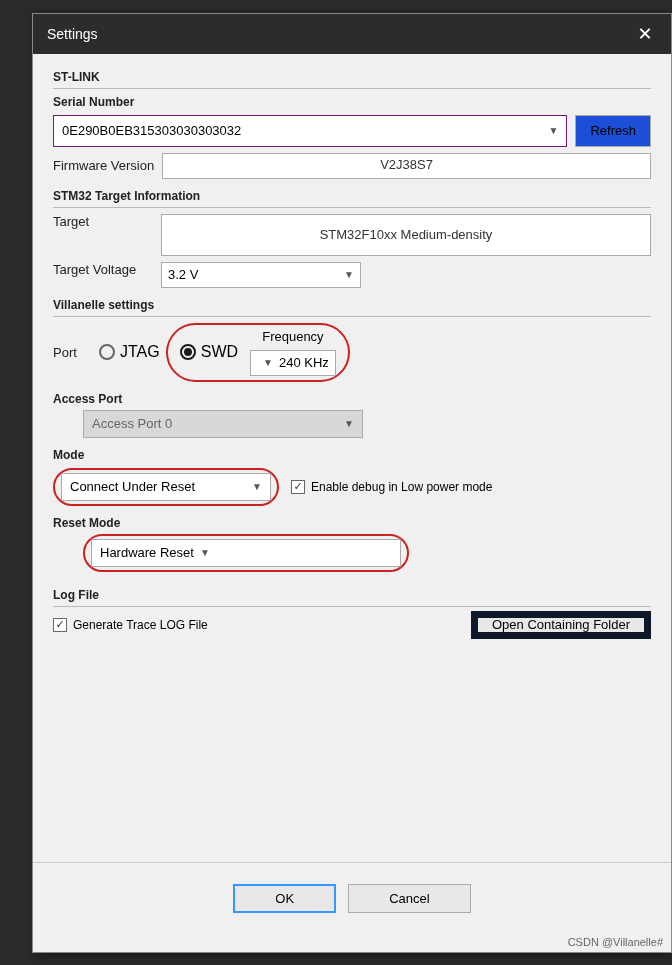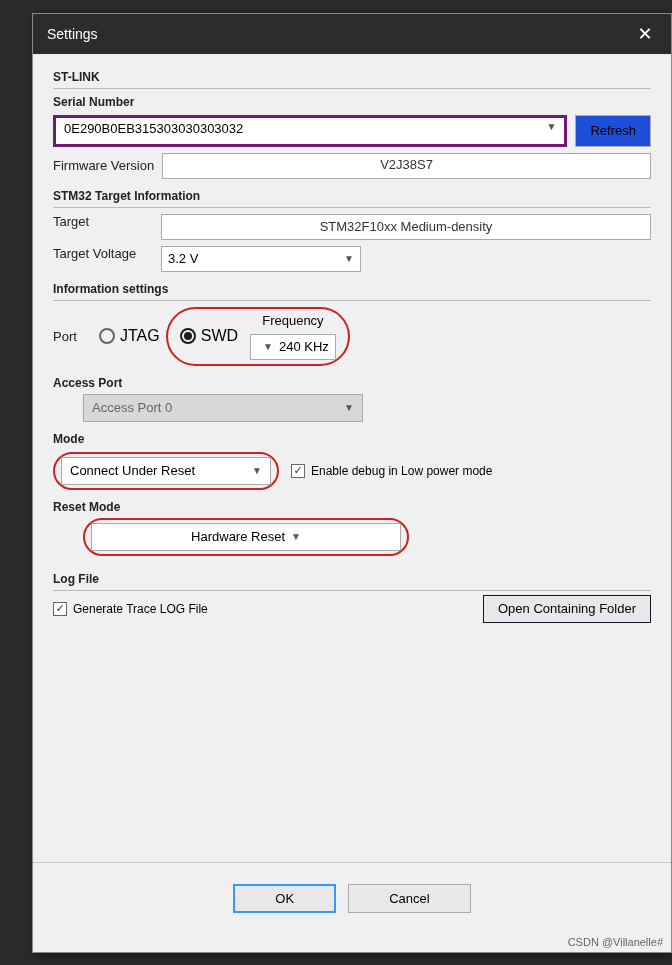--- a/index.html
+++ b/index.html
@@ -80,21 +80,21 @@
       height: 26px;
     }
     .dropdown-arrow {
       font-size: 10px;
       color: #555;
       margin-left: 6px;
     }
     .input-readonly {
       border: 1px solid #aaa;
       background: #fff;
-      padding: 12px 8px;
+      padding: 20px 8px;
       font-size: 13px;
       height: 26px;
       display: flex;
       align-items: center;
       color: #333;
     }
     .refresh-btn {
       background: #1d4ed8;
       border: 1px solid #aaa;
       padding: 4px 14px;
@@ -105,27 +105,27 @@
       align-items: center;
     }
     .serial-row {
       display: flex;
       align-items: center;
       gap: 8px;
       margin-top: 6px;
     }
     .serial-dropdown {
       flex: 1;
-      border: 3px solid #701a75;
+      border: 1px solid #701a75;
       background: #fff;
       padding: 3px 8px;
       font-size: 13px;
       height: 32px;
       display: flex;
-      align-items: flex-start;
+      align-items: center;
       justify-content: space-between;
     }
     .fw-row {
       display: flex;
       align-items: center;
       gap: 8px;
       margin-top: 6px;
     }
     .fw-input {
       flex: 1;
@@ -217,32 +217,32 @@
     }
     .checkmark { font-size: 11px; color: #333; }
     .reset-dropdown {
       border: 1px solid #aaa;
       background: #fff;
       padding: 3px 8px;
       font-size: 13px;
       height: 28px;
       display: flex;
       align-items: center;
-      justify-content: center;
+      justify-content: flex-start;
       width: 310px;
     }
     .log-row {
       display: flex;
       align-items: center;
       gap: 8px;
       margin-top: 4px;
     }
     .open-folder-btn {
       background: #e8e8e8;
-      border: 1px solid #0f172a;
+      border: 7px solid #0f172a;
       padding: 4px 14px;
       font-size: 13px;
       cursor: pointer;
       height: 28px;
       display: flex;
       align-items: center;
       margin-left: auto;
     }
     .bottom-bar {
       padding: 21px 20px;
@@ -330,21 +330,21 @@
       <div class="row">
         <span class="label">Target Voltage</span>
         <div class="dropdown" style="width:200px;">
           <span>3.2 V</span>
           <span class="dropdown-arrow">▼</span>
         </div>
       </div>
     </div>
 
     <div>
-      <div class="section-title">Information settings</div>
+      <div class="section-title">Villanelle settings</div>
       <hr class="divider-line">
 
       <div style="display:flex; align-items:center; gap:6px; margin-top:6px;">
         <span class="label" style="min-width:40px;">Port</span>
 
         <div class="radio-option">
           <div class="radio-circle"></div>
           <span>JTAG</span>
         </div>
 

